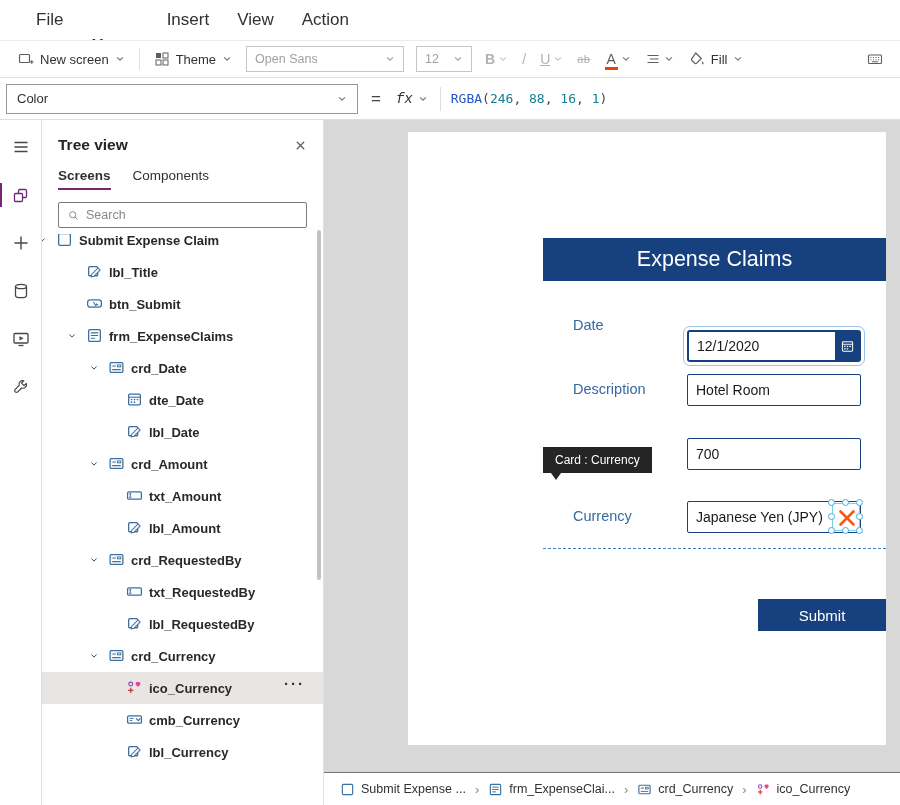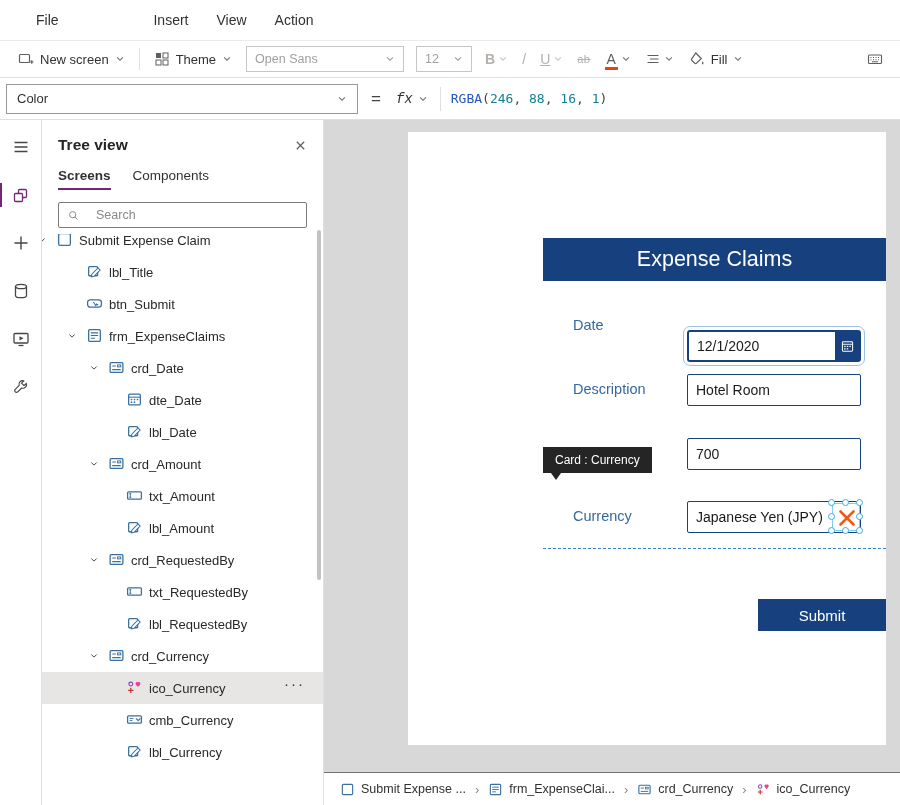--- a/index.html
+++ b/index.html
@@ -1,21 +1,21 @@
 <!DOCTYPE html>
 <html><head>
 <meta charset="utf-8">
 <style>
 *{margin:0;padding:0;box-sizing:border-box;}
 html,body{width:900px;height:805px;font-family:"Liberation Sans",sans-serif;background:#fff;overflow:hidden;position:relative;color:#323130;}
 svg{display:block;}
 
 
 #menubar{position:absolute;left:0;top:0;width:900px;height:40px;display:flex;align-items:stretch;padding-left:22px;background:#fff;}
-.menu-item{padding:4px 14px;display:flex;align-items:center;font-size:14px;color:#323130;cursor:pointer;position:relative;}
+.menu-item{padding:4px 14px;display:flex;align-items:center;font-size:17px;color:#323130;cursor:pointer;position:relative;}
 .menu-item.active{font-weight:700;margin-top:42px;}
 .menu-item.active::after{content:"";position:absolute;left:13px;right:13px;bottom:4px;height:3px;background:#742774;}
 
 
 #ribbon{position:absolute;left:0;top:40px;width:900px;height:38px;border-top:1px solid #edebe9;border-bottom:1px solid #e1dfdd;display:flex;align-items:center;padding:0 10px;background:#fff;}
 .rbtn{display:flex;align-items:center;gap:6px;padding:0 8px;height:30px;font-size:13px;cursor:pointer;color:#323130;}
 .rsep{width:1px;height:22px;background:#e1dfdd;margin:0 6px;flex:none;}
 .rselect{display:flex;align-items:center;justify-content:space-between;border:1px solid #c8c6c4;height:26px;padding:0 8px;font-size:12.5px;color:#a19f9d;margin:0 6px;background:#fff;cursor:default;}
 .rselect.font{width:158px;}
 .rselect.size{width:56px;}
@@ -50,25 +50,25 @@
 
 
 #treepanel{position:absolute;left:42px;top:120px;width:282px;bottom:0;background:#fff;border-right:1px solid #e1dfdd;overflow:hidden;}
 .tp-head{display:flex;justify-content:space-between;align-items:center;padding:16px 16px 4px;}
 .tp-title{font-size:15.5px;font-weight:700;color:#252423;}
 .tp-close{color:#605e5c;cursor:pointer;display:flex;}
 .tp-tabs{display:flex;gap:22px;padding:10px 16px 0;}
 .tp-tab{font-size:13.5px;color:#323130;padding-bottom:7px;cursor:pointer;position:relative;}
 .tp-tab.active{font-weight:700;}
 .tp-tab.active::after{content:"";position:absolute;left:0;right:0;bottom:0;height:2px;background:#742774;}
-.tp-search{margin:12px 16px 0;height:26px;border:1px solid #7a7a7a;border-radius:2px;display:flex;align-items:center;padding:0 8px;gap:16px;background:#fff;}
+.tp-search{margin:12px 16px 0;height:26px;border:1px solid #7a7a7a;border-radius:2px;display:flex;align-items:center;padding:0 8px;gap:6px;background:#fff;}
 .tp-search svg{width:13px;height:13px;flex:none;}
 .tp-search input{border:none;outline:none;flex:1;font-size:12.5px;color:#323130;font-family:inherit;background:transparent;}
 .tp-search input::placeholder{color:#8a8886;}
-#tree-scroll{position:absolute;left:0;right:0;top:114px;bottom:0;overflow:hidden;}
+#tree-scroll{position:absolute;left:0;right:0;top:114px;bottom:0;overflow:hidden;font-weight:bold;}
 #tree-list{margin-top:-10px;}
 .tree-row{position:relative;height:32px;cursor:pointer;}
 .tree-row.selected{background:#e8e6e4;}
 .t-chev{position:absolute;top:10px;width:12px;height:12px;color:#323130;}
 .t-chev svg{width:12px;height:12px;}
 .t-ic{position:absolute;top:7px;width:17px;height:17px;}
 .t-ic svg{width:17px;height:17px;}
 .t-label{position:absolute;top:8.5px;font-size:13px;color:#292827;white-space:nowrap;}
 .t-more{position:absolute;right:18px;top:3px;font-size:15px;letter-spacing:2px;color:#323130;}
 .tp-scrollthumb{position:absolute;right:2px;top:110px;width:4px;height:350px;background:#c4c2c0;border-radius:2px;}

